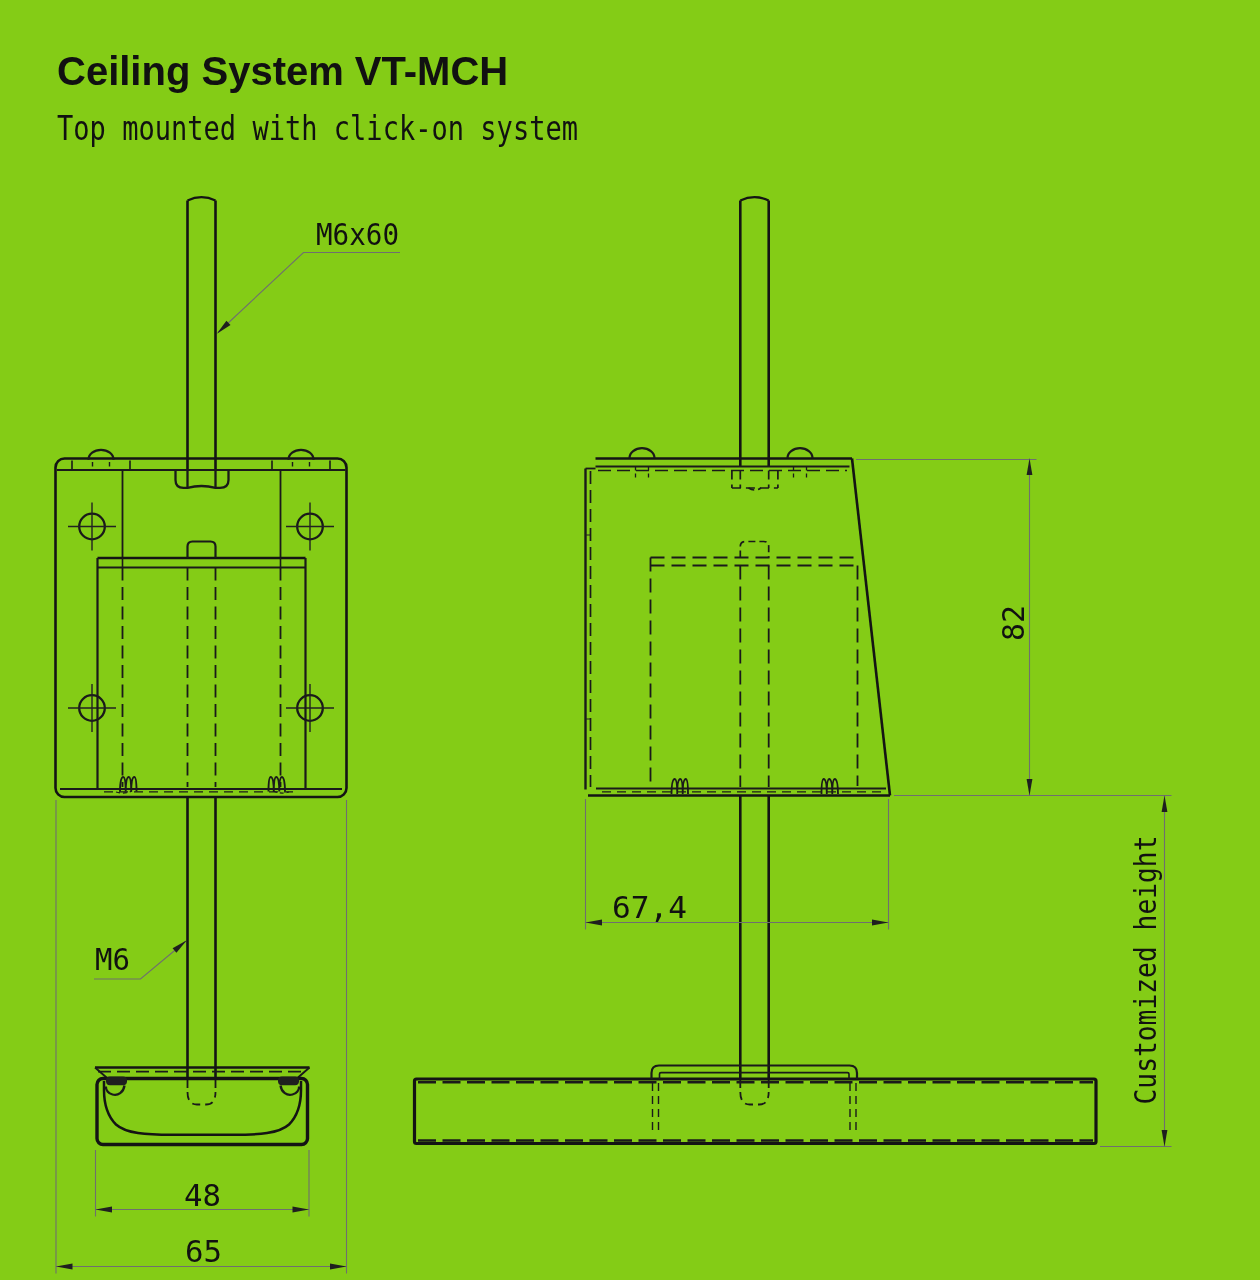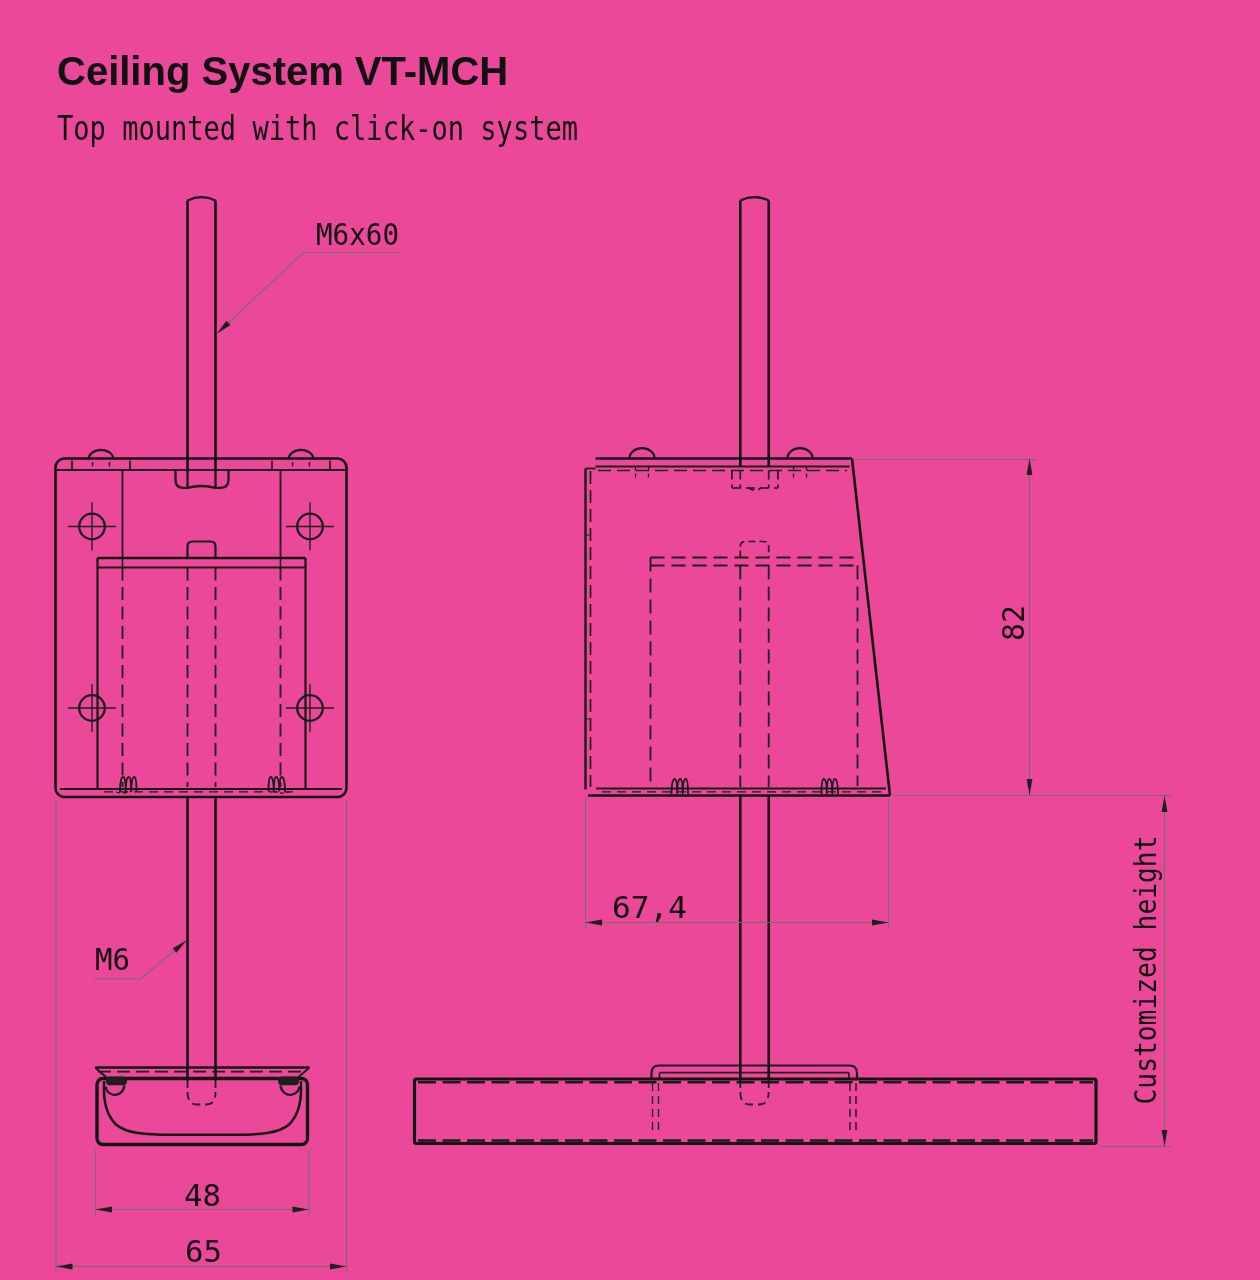--- a/index.html
+++ b/index.html
@@ -1,16 +1,16 @@
 <!DOCTYPE html>
 <html><head>
 <meta charset="utf-8">
 <style>
   html,body{margin:0;padding:0;background:#ffffff;}
-  #page{position:relative;width:1260px;height:1280px;background:#ec4899;overflow:hidden;
+  #page{position:relative;width:1260px;height:1280px;background:#84cc16;overflow:hidden;
         font-family:"Liberation Sans",sans-serif;}
   svg{position:absolute;left:0;top:0;}
   .title{font-family:"Liberation Sans",sans-serif;font-weight:bold;font-size:40px;fill:#111111;letter-spacing:0px;}
   .cad{font-family:"DejaVu Sans Mono",monospace;font-size:30px;fill:#111111;}
   .cadsub{font-family:"DejaVu Sans Mono",monospace;font-size:34px;fill:#111111;}
   .k{stroke:#141414;fill:none;}           
   .m{stroke:#1a1a1a;fill:none;}           
   .t{stroke:#222222;fill:none;}           
   .h{stroke:#1a1a1a;fill:none;}           
   .d{stroke:#6f6f6f;fill:none;stroke-width:1.1;} 

